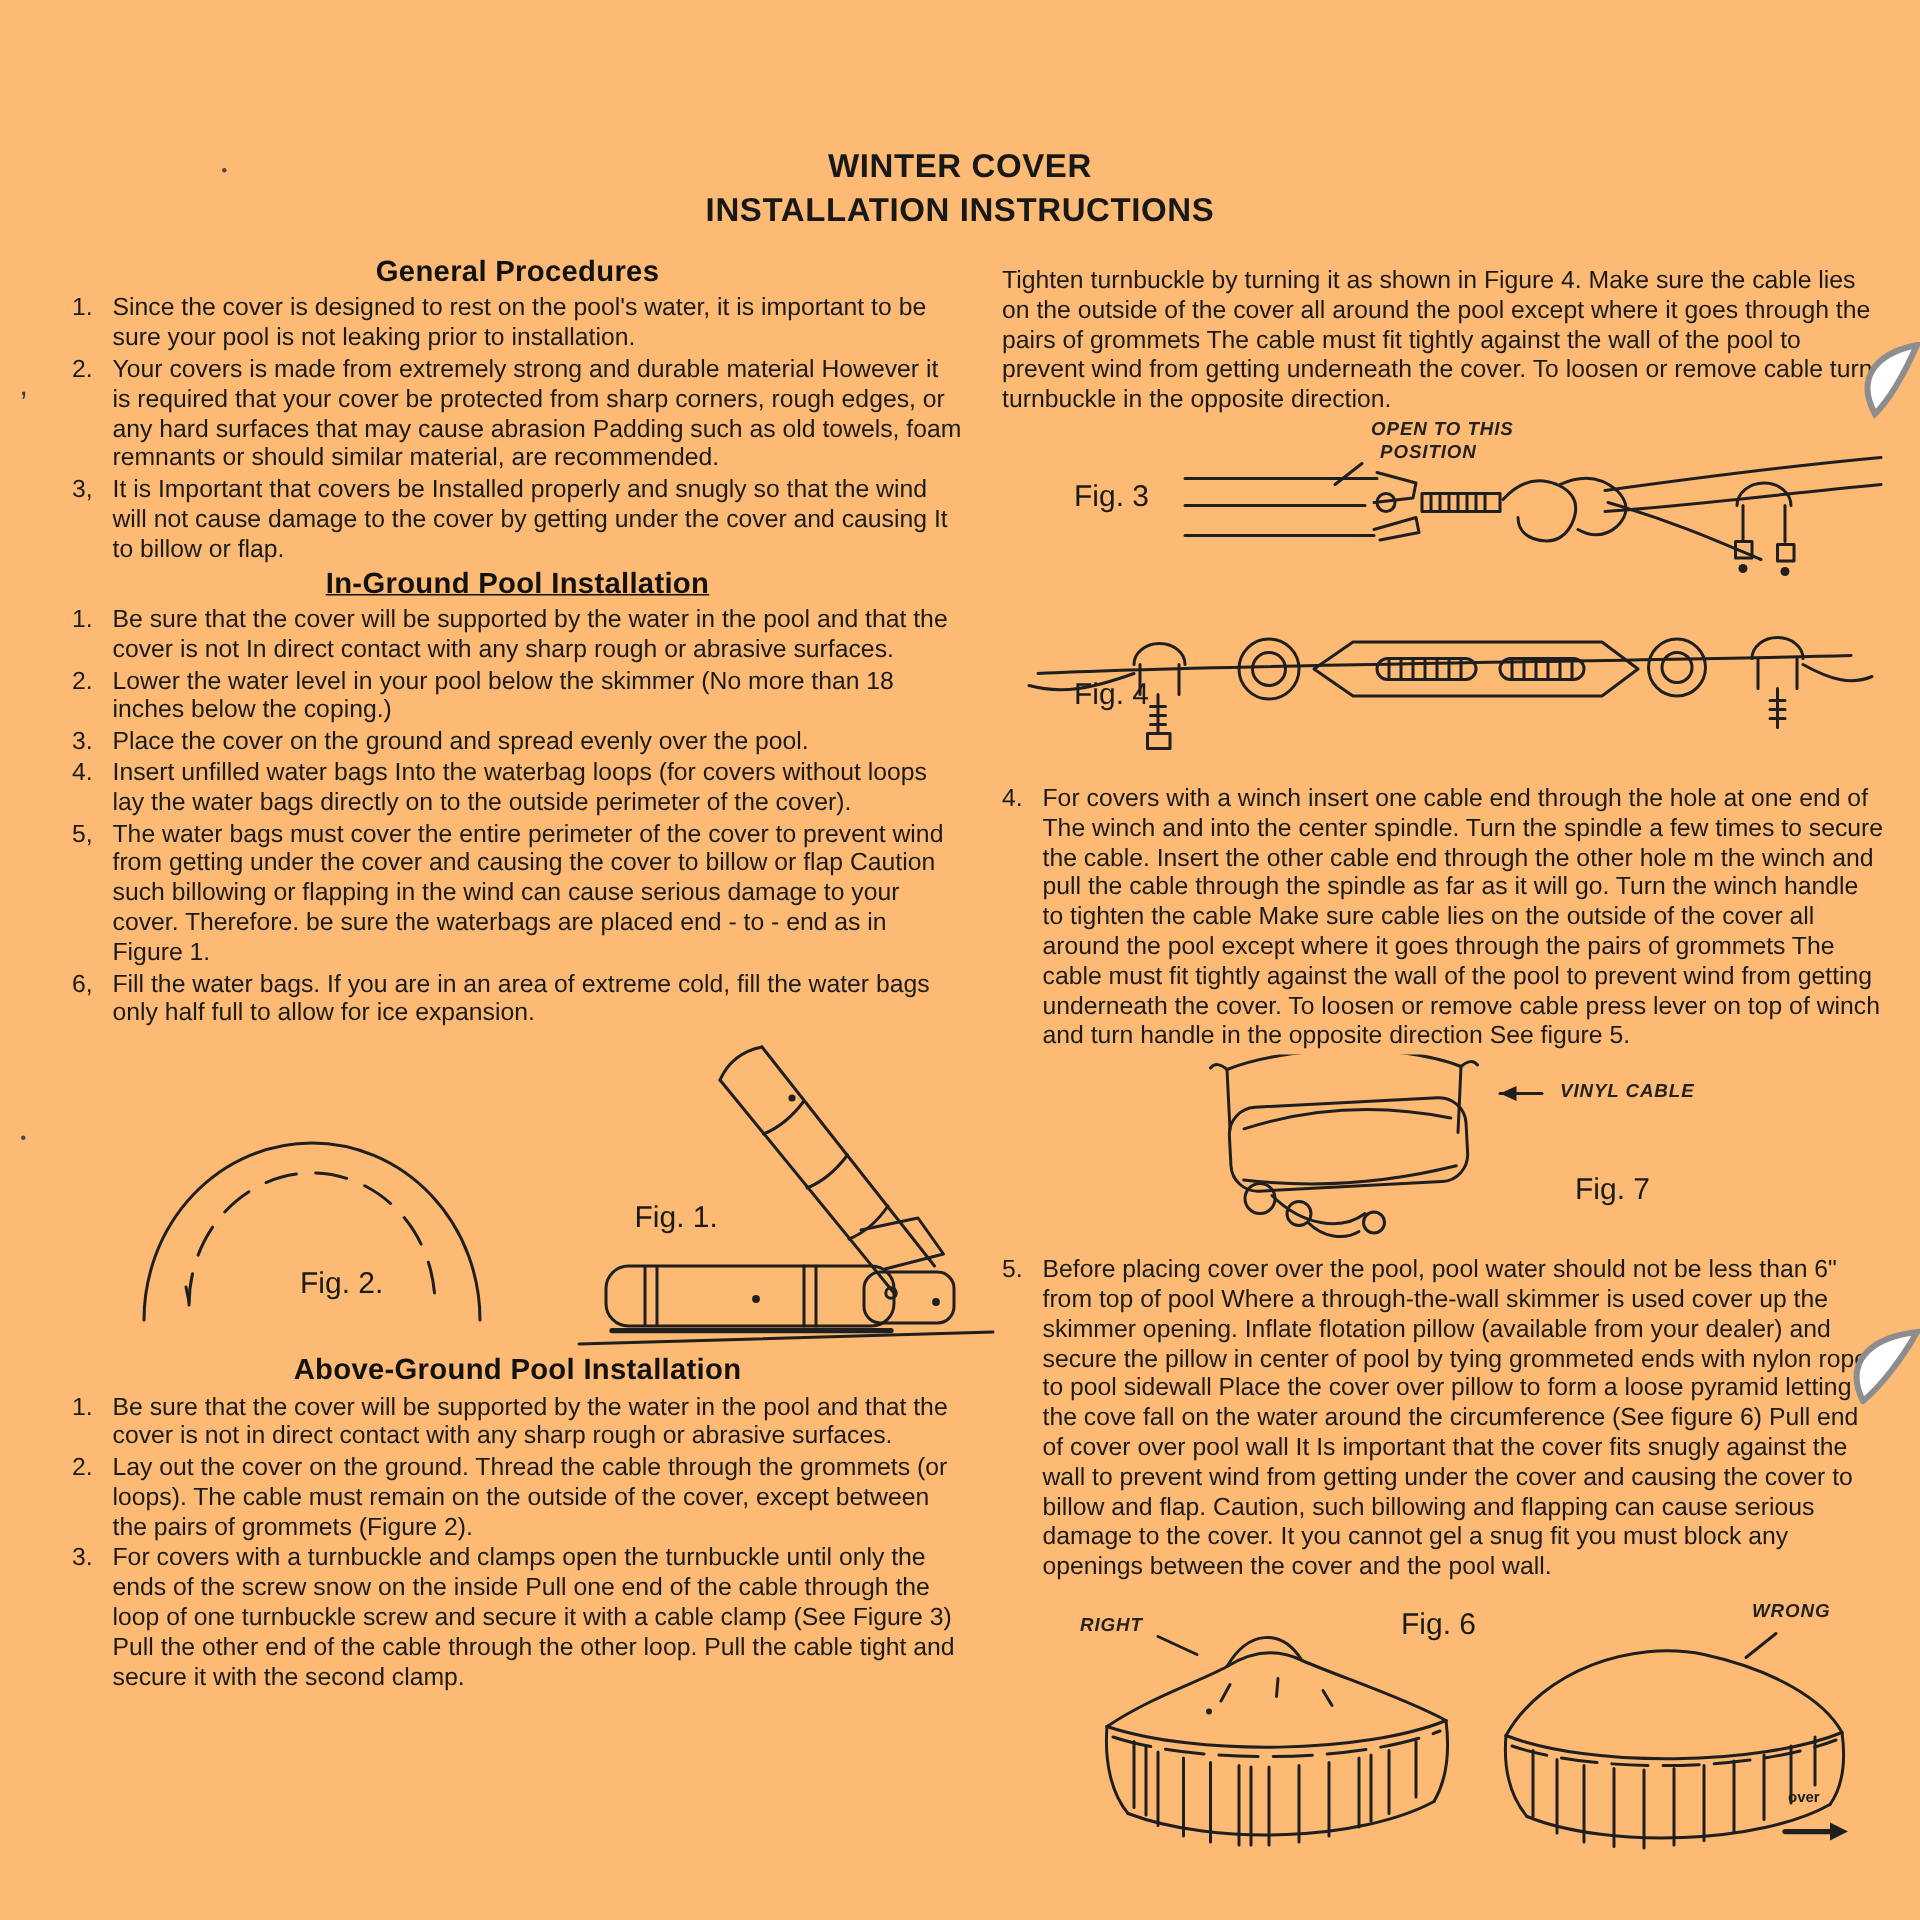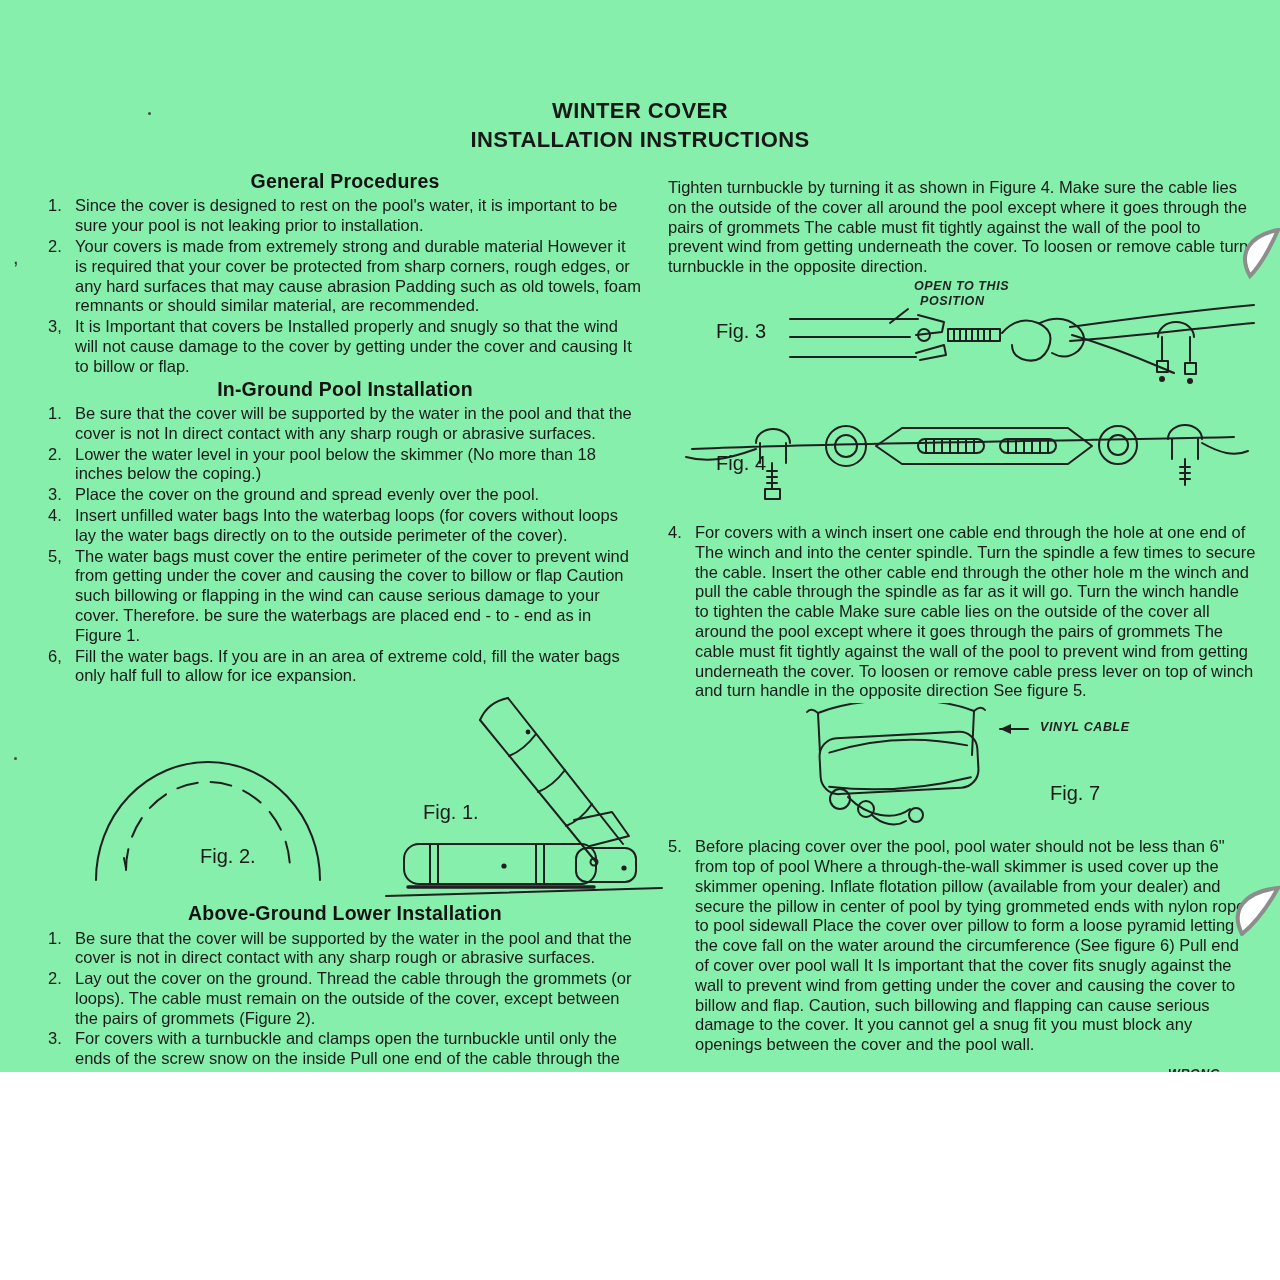--- a/index.html
+++ b/index.html
@@ -1,35 +1,35 @@
 <!DOCTYPE html>
 <html><head>
 <meta charset="utf-8">
 <style>
   html,body{margin:0;padding:0;}
   body{
     width:1280px;height:1280px;background:#ffffff;
     font-family:"Liberation Sans", sans-serif;color:#141414;
     -webkit-font-smoothing:antialiased;
   }
-  .page{position:relative;width:1280px;height:1072px;overflow:hidden;background:#86efac;}
+  .page{position:relative;width:1280px;height:1280px;overflow:hidden;background:#fdba74;}
 
   .title{
     position:absolute;top:96px;left:0;width:100%;text-align:center;
     font-weight:bold;font-size:22px;line-height:1.32;letter-spacing:.4px;color:#181818;
   }
 
   .col{position:absolute;font-size:16.5px;line-height:1.2;color:#1a1a1a;}
   .col-left{left:48px;top:170px;width:594px;}
   .col-right{left:668px;top:178px;width:588px;}
 
   .section-heading{
     font-size:19.5px;font-weight:bold;letter-spacing:.2px;margin:0 0 3px 0;color:#121212;text-align:center;
   }
-  .section-heading.gap{margin-top:0;}
+  .section-heading.gap{margin-top:0;text-decoration:underline;}
 
   .item{display:flex;margin:0 0 1px 0;}
   .item .num{flex:none;width:27px;}
   .item .txt{flex:1;}
 
   p.cont{margin:0 0 2px 0;}
 
   .fig-row{position:relative;height:206px;margin:8px 0 2px 0;}
   .figblock{position:relative;}
   .fig-label{
@@ -127,21 +127,21 @@
         <path class="sk" d="M 158,150 v 40 M 166,150 v 40"></path>
         <rect class="sk" x="198" y="154" width="60" height="34" rx="11"></rect>
         <circle class="fillk" cx="126" cy="172" r="2.6"></circle>
         <circle class="sk" cx="216" cy="168" r="3.5"></circle>
         <circle class="fillk" cx="246" cy="174" r="2.6"></circle>
         <path class="sk3" d="M 30,193 L 216,193"></path>
       </svg>
       <span class="fig-label" style="left:375px;top:106px;">Fig. 1.</span>
     </div>
 
-    <div class="section-heading">Above-Ground Lower Installation</div>
+    <div class="section-heading">Above-Ground Pool Installation</div>
     <div class="item">
       <span class="num">1.</span>
       <span class="txt">Be sure that the cover will be supported by the water in the pool and that the cover is not in direct contact with any sharp rough or abrasive surfaces.</span>
     </div>
     <div class="item">
       <span class="num">2.</span>
       <span class="txt">Lay out the cover on the ground. Thread the cable through the grommets (or loops). The cable must remain on the outside of the cover, except between the pairs of grommets (Figure 2).</span>
     </div>
     <div class="item">
       <span class="num">3.</span>

